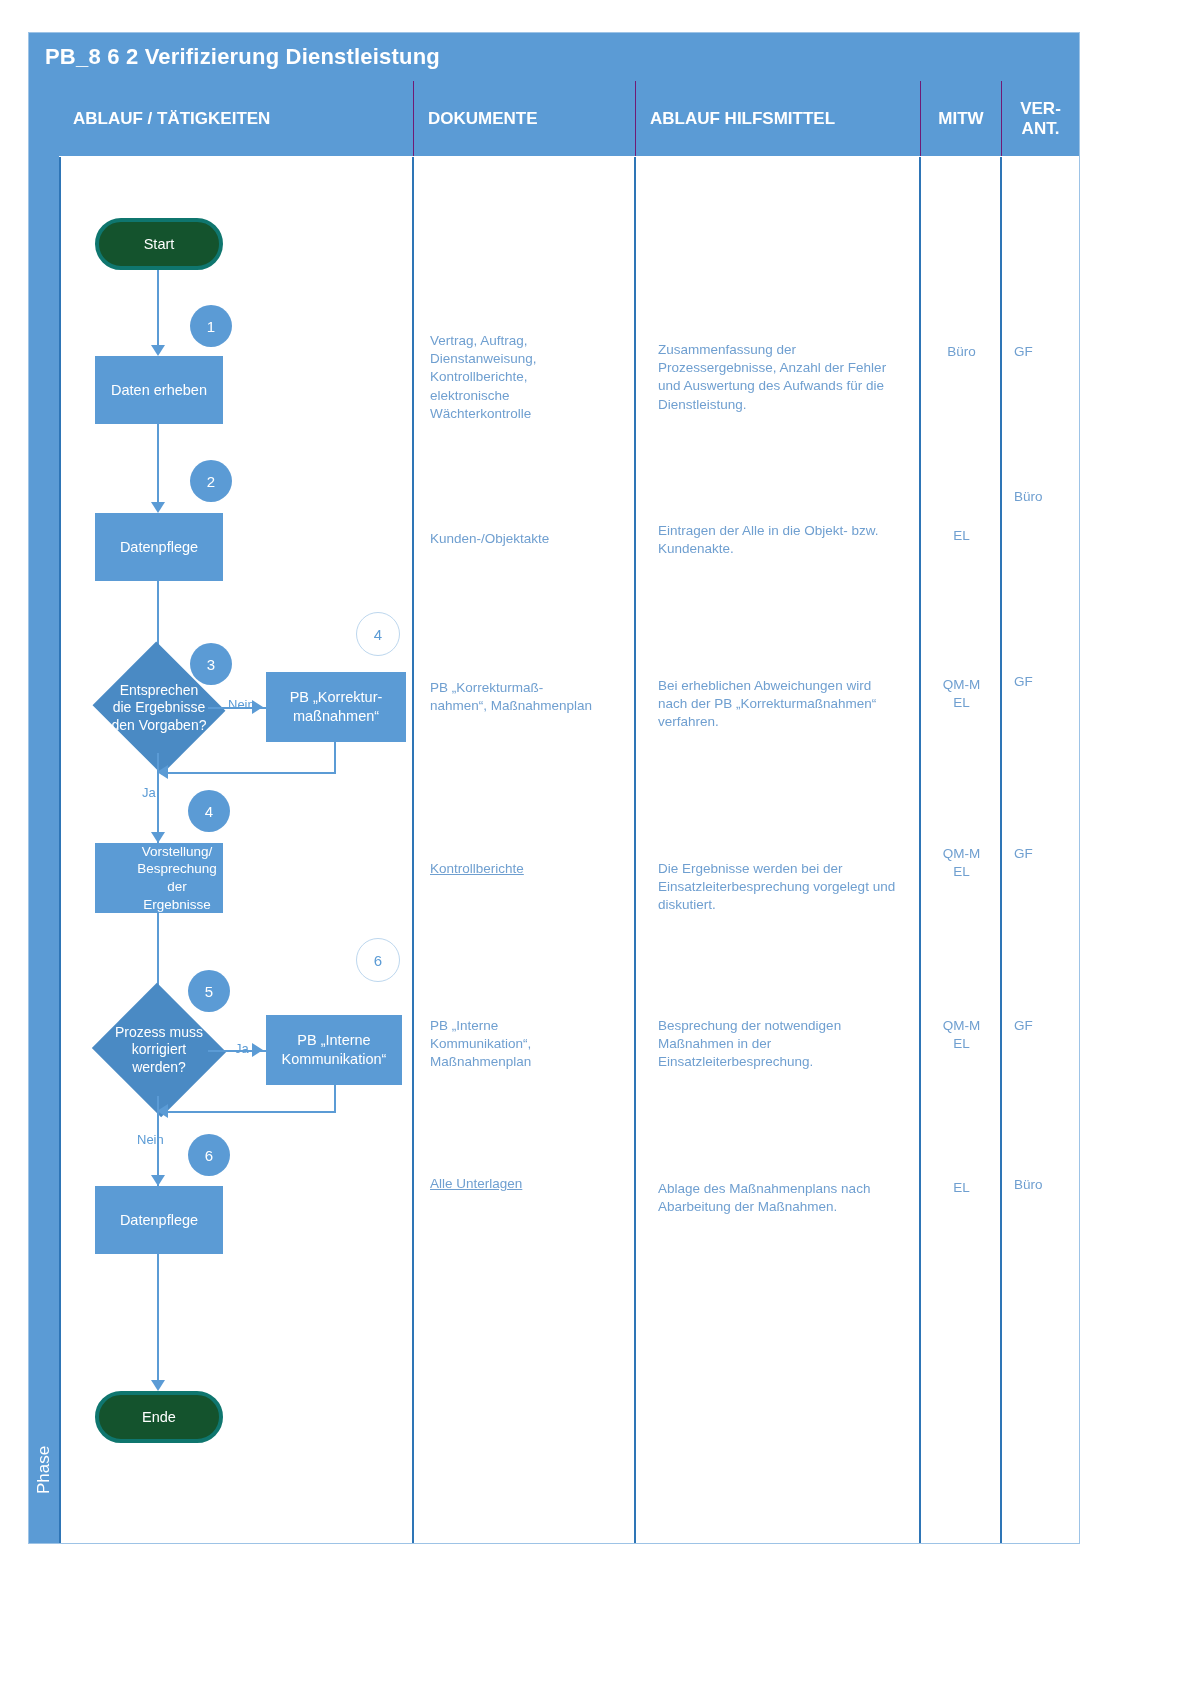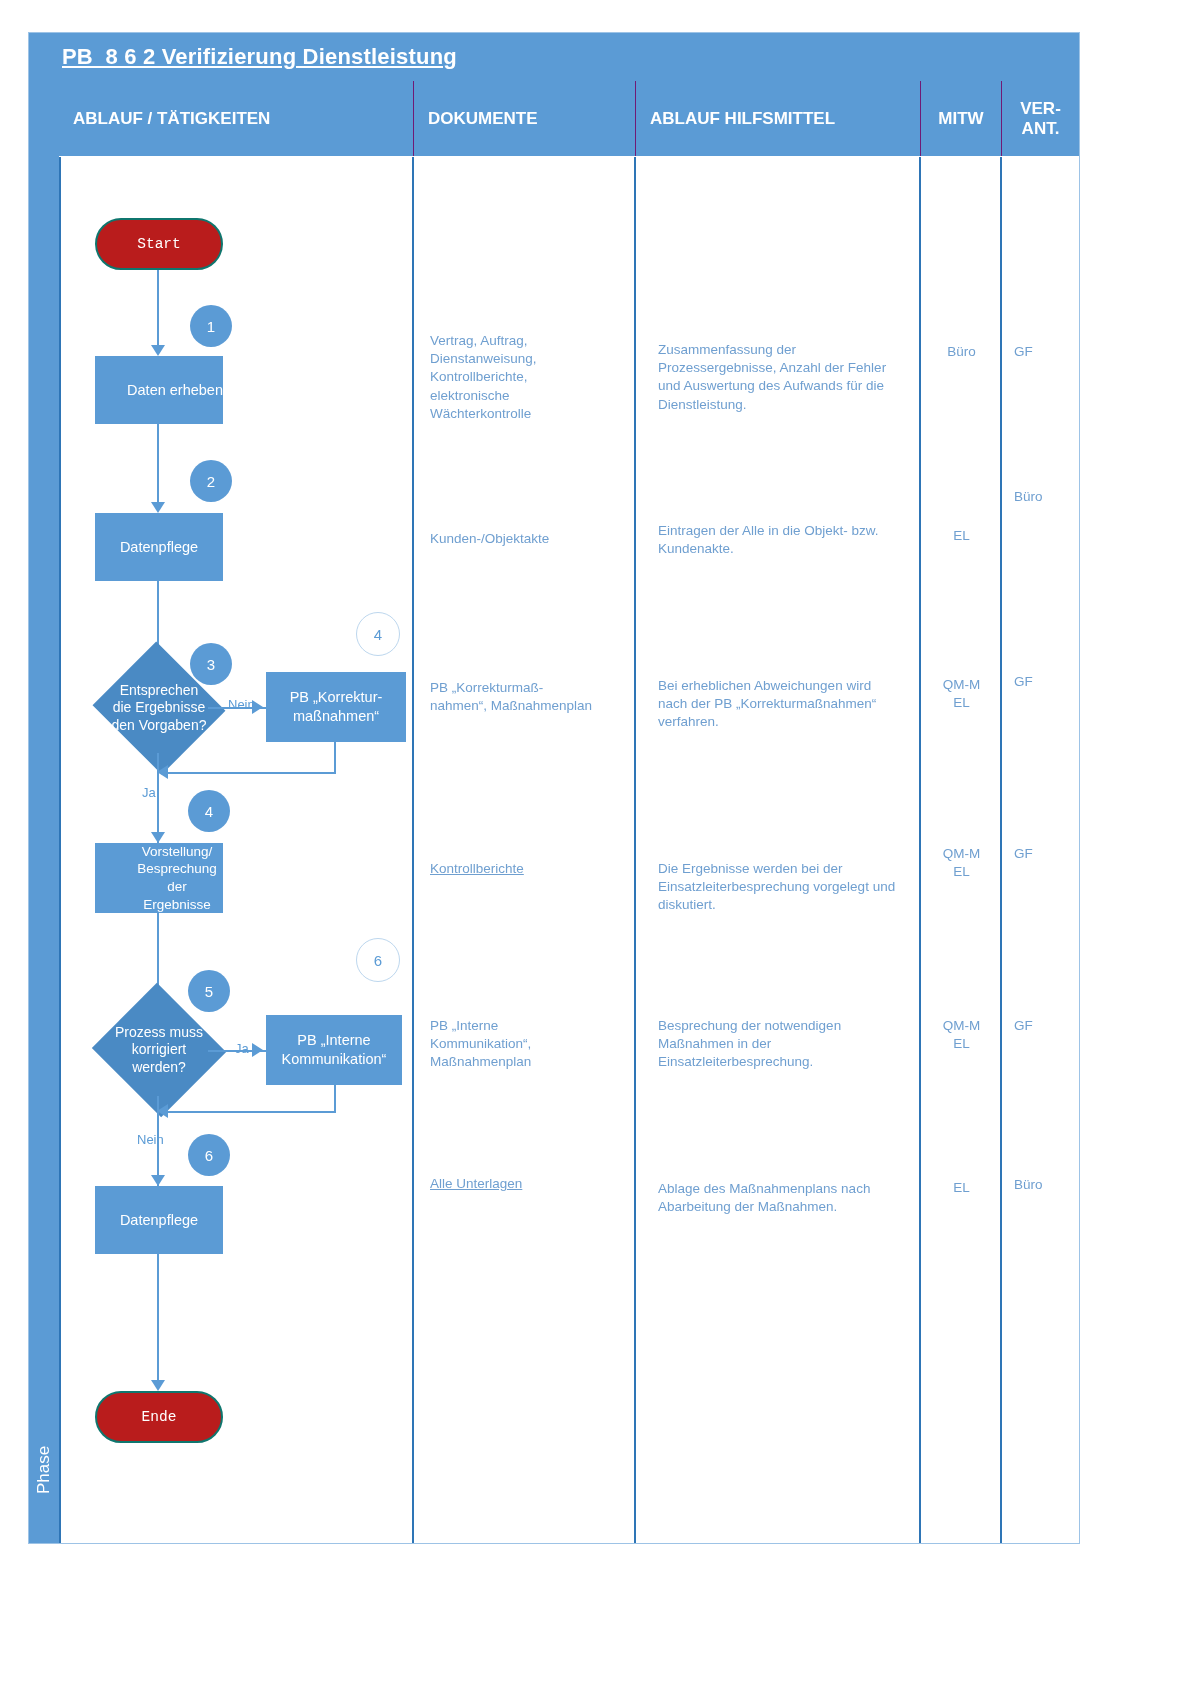--- a/index.html
+++ b/index.html
@@ -28,23 +28,22 @@
     width:1050px; height:48px;
     background:#5b9bd5;
     box-sizing:border-box;
     display:flex; align-items:center;
   }
   .title-text{
     color:#ffffff;
     font-size:22px;
     font-weight:bold;
     letter-spacing:.2px;
-    padding-left:33px;
+    padding-left:16px;
     white-space:nowrap;
-    text-decoration:underline;
   }
 
   
   .phase-band{
     position:absolute;
     left:29px; top:81px;
     width:30px; height:1462px;
     background:#5b9bd5;
   }
   .phase-label{
@@ -110,24 +109,23 @@
   .shape{
     position:absolute;
     box-sizing:border-box;
     display:flex;align-items:center;justify-content:center;
     color:#ffffff;
     text-align:center;
     font-size:14.5px;
     line-height:1.3;
   }
   .terminator{
-    background:#b91c1c;
-    border:2px solid #0f766e;
+    background:#14532d;
+    border:4px solid #0f766e;
     border-radius:40px;
-    font-family:Liberation Mono, monospace;
   }
   .process{
     background:#5b9bd5;
     border:none;
   }
   .decision{
     background:transparent;
     border:none;
   }
   .decision .dia{
@@ -237,21 +235,21 @@
     <span>Start</span>
   </div>
 
   <div class="vline" style="left:157px;top:270px;height:78px;"></div>
   <div class="arrow-down" style="left:151px;top:345px;"></div>
 
   <div class="badge" style="left:190px;top:305px;">
     <span>1</span>
   </div>
 
-  <div class="shape process" style="left:95px;top:356px;width:128px;height:68px;justify-content:flex-end;">
+  <div class="shape process" style="left:95px;top:356px;width:128px;height:68px;">
     <span>Daten erheben</span>
   </div>
 
   <div class="vline" style="left:157px;top:424px;height:80px;"></div>
   <div class="arrow-down" style="left:151px;top:502px;"></div>
 
   <div class="badge" style="left:190px;top:460px;">
     <span>2</span>
   </div>
 

